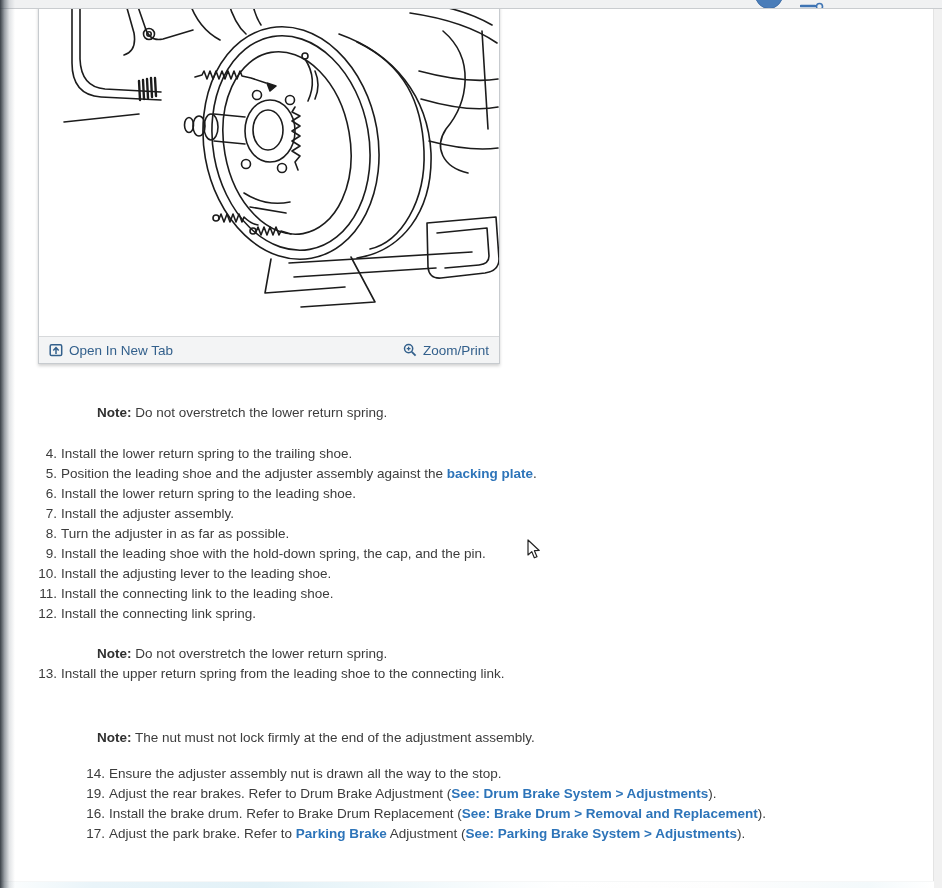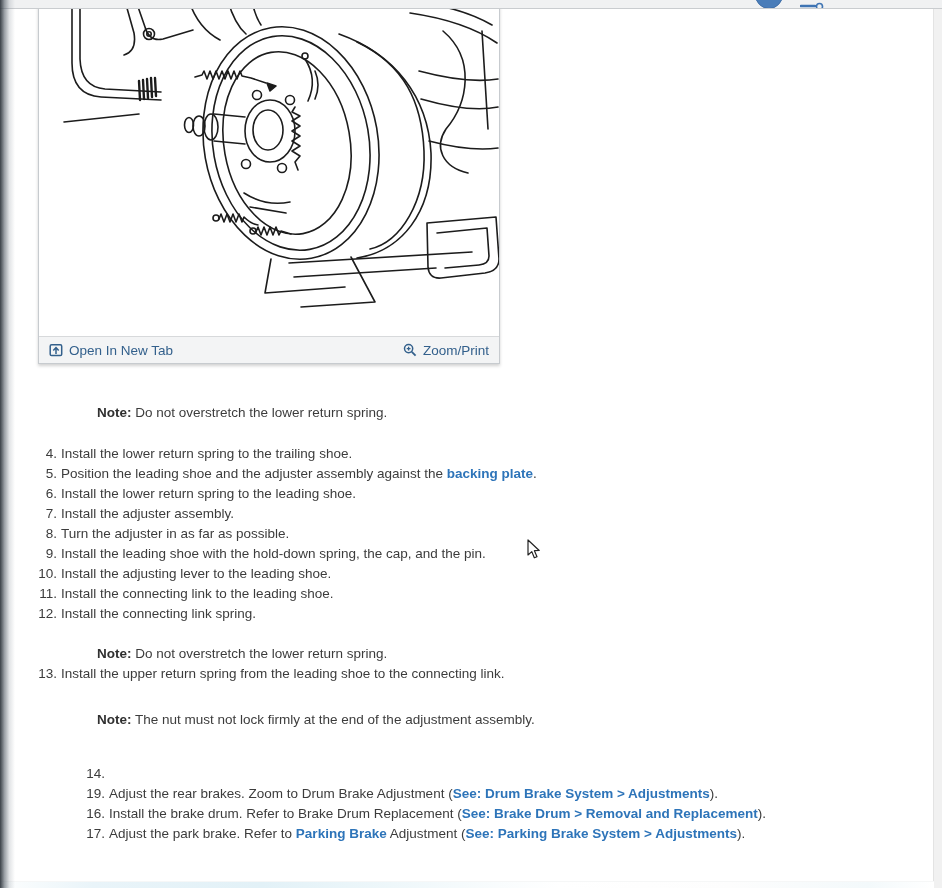--- a/index.html
+++ b/index.html
@@ -51,21 +51,21 @@
   .note{
     position:absolute;left:53px;font-size:13.5px;line-height:20px;white-space:nowrap;color:#3c3c3c;margin-left:44px;
   }
   .note b{color:#303030;}
   .step-list{position:absolute;left:36px;width:860px;}
   .step-row{display:flex;font-size:13.5px;line-height:20px;white-space:nowrap;}
   .step-row .num{width:21px;text-align:right;flex:0 0 21px;margin-right:4px;color:#3c3c3c;}
   .step-row .txt{color:#3c3c3c;}
   .step-row .link{color:#2d74b9;cursor:pointer;font-weight:bold;}
   #list-a{top:444px;} #list-b{top:664px;} #list-c{top:764px;margin-left:48px;}
-  #note-1{top:403px;} #note-2{top:644px;} #note-3{top:710px;}
+  #note-1{top:403px;} #note-2{top:644px;} #note-3{top:728px;}
   
   .cursor{position:absolute;left:527px;top:539px;z-index:70;pointer-events:none;}
 </style>
 </head>
 <body>
 
 <div class="topbar">
   <div class="topbar-icon-circle"></div>
   <div class="topbar-icon-chat">
     <svg width="24" height="10" viewBox="0 0 24 10">
@@ -226,24 +226,25 @@
   </div>
 <div class="step-list" id="list-b">
     <div class="step-row">
       <span class="num">13.</span>
       <span class="txt"><span>Install the upper return spring from the leading shoe to the connecting link.</span></span>
     </div>
   </div>
 <div class="step-list" id="list-c">
     <div class="step-row">
       <span class="num">14.</span>
+      <span class="txt"><span>Ensure the adjuster assembly nut is drawn all the way to the stop.</span></span>
     </div>
     <div class="step-row">
       <span class="num">19.</span>
-      <span class="txt"><span>Adjust the rear brakes. Zoom to Drum Brake Adjustment (</span><span class="link">See: Drum Brake System &gt; Adjustments</span><span>).</span></span>
+      <span class="txt"><span>Adjust the rear brakes. Refer to Drum Brake Adjustment (</span><span class="link">See: Drum Brake System &gt; Adjustments</span><span>).</span></span>
     </div>
     <div class="step-row">
       <span class="num">16.</span>
       <span class="txt"><span>Install the brake drum. Refer to Brake Drum Replacement (</span><span class="link">See: Brake Drum &gt; Removal and Replacement</span><span>).</span></span>
     </div>
     <div class="step-row">
       <span class="num">17.</span>
       <span class="txt"><span>Adjust the park brake. Refer to </span><span class="link">Parking Brake</span><span> Adjustment (</span><span class="link">See: Parking Brake System &gt; Adjustments</span><span>).</span></span>
     </div>
   </div>

